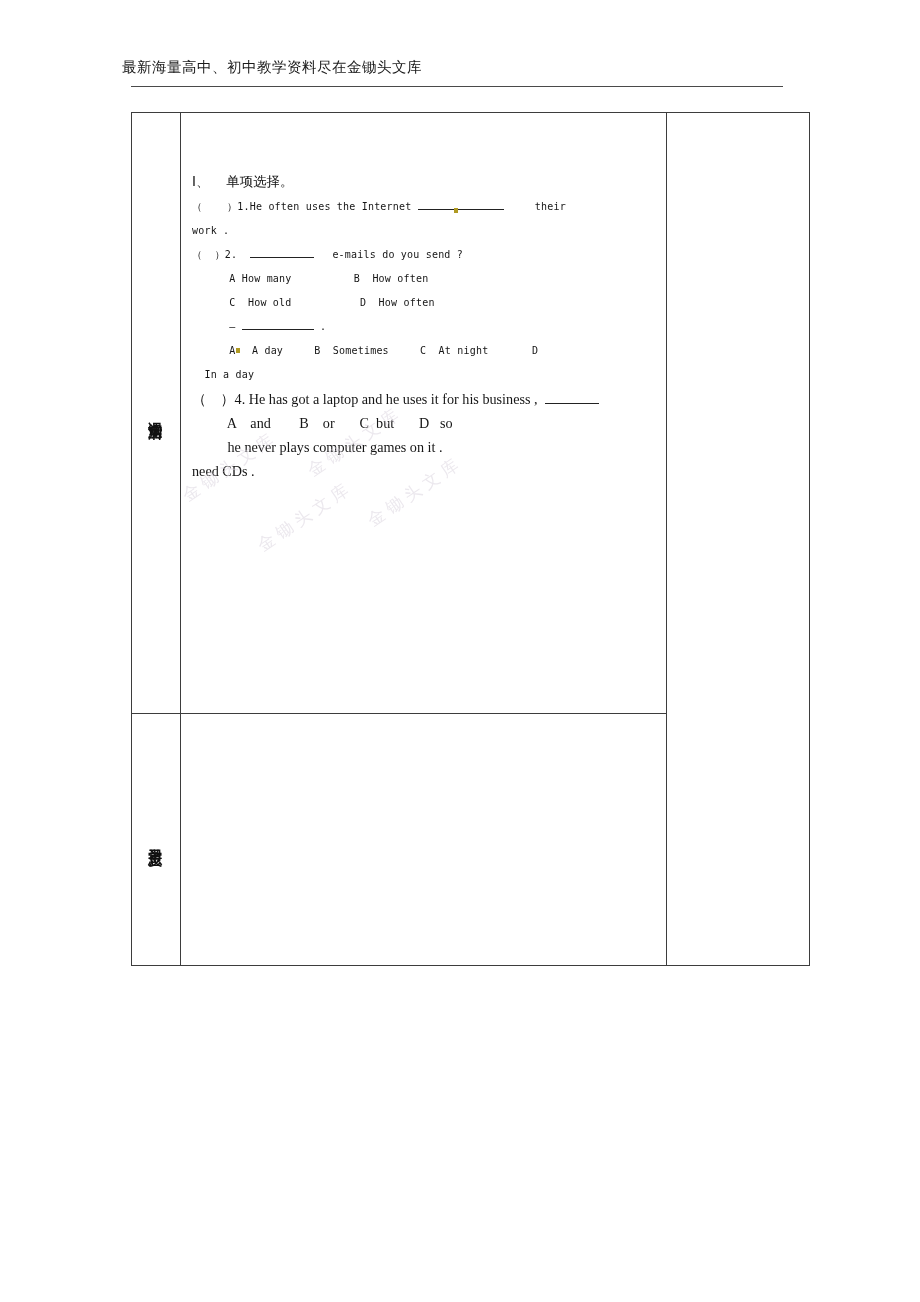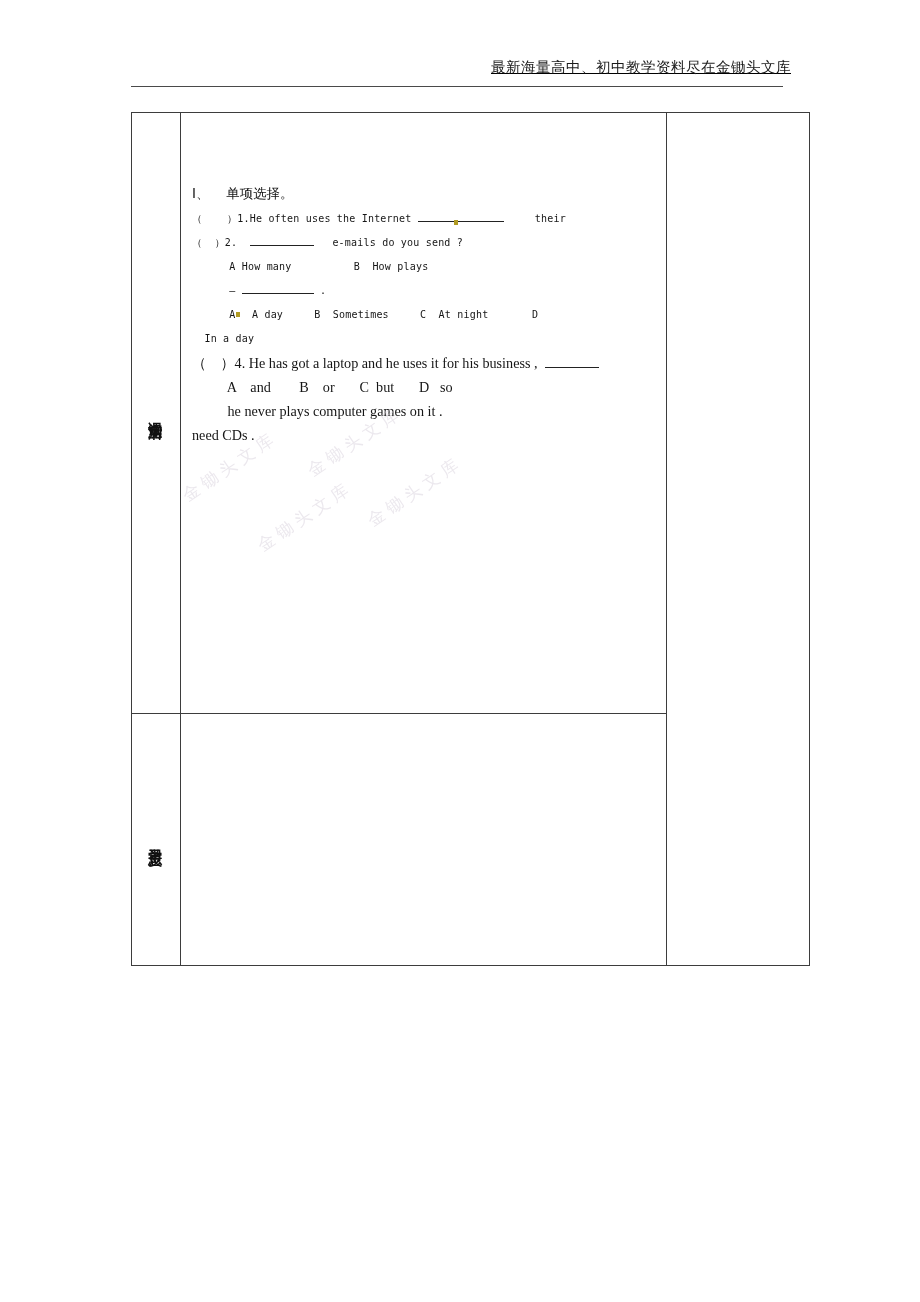--- a/index.html
+++ b/index.html
@@ -12,25 +12,24 @@
     height: 1302px;
     position: relative;
     font-family: "Liberation Serif", "DejaVu Serif", serif;
     color: #000000;
     overflow: hidden;
   }
 
   
   .page-header {
     position: absolute;
-    left: 139px;
+    left: 122px;
     top: 58px;
     width: 652px;
-    text-align: right;
-    text-decoration: underline;
+    text-align: left;
   }
   .page-header .header-text {
     font-family: "DejaVu Serif", "Liberation Serif", serif;
     font-size: 14.5px;
     letter-spacing: 0.5px;
     color: #1a1a1a;
     line-height: 1.25;
     white-space: nowrap;
   }
   .header-rule {
@@ -111,21 +110,21 @@
     white-space: nowrap;
   }
 
   
   .row-body {
     position: absolute;
     left: 49px;
     width: 486px;
     box-sizing: border-box;
   }
-  .row-body.r1 { top: 12px; height: 601px; padding: 57px 14px 0 12px; }
+  .row-body.r1 { top: 0; height: 601px; padding: 57px 14px 0 12px; }
   .row-body.r2 { top: 601px; height: 253px; padding: 12px 14px 0 12px; }
 
   .side-col {
     position: absolute;
     left: 535px;
     top: 0;
     width: 144px;
     height: 854px;
   }
 
@@ -217,23 +216,25 @@
 
   <div class="row-label r1">
     <span class="vlabel">课堂后测</span>
   </div>
 
   <div class="row-body r1">
 
     <div class="sec-title">I、    单项选择。</div>
 
     <div class="mono-line"><span>（    ）</span><span>1.He often uses the Internet </span><span class="blank b1"><span class="speck on-blank"></span></span><span>     their</span></div>
+    <div class="mono-line">work .</div>
 
     <div class="mono-line"><span>（  ）</span><span>2.  </span><span class="blank b2"></span><span>   e-mails do you send ?</span></div>
-    <div class="mono-line">      A How many          B  How plays</div>
+    <div class="mono-line">      A How many          B  How often</div>
+    <div class="mono-line">      C  How old           D  How often</div>
 
     <div class="mono-line">      <span>–</span> <span class="blank b3"></span><span> .</span></div>
     <div class="mono-line">      A<span class="speck"></span>  A day     B  Sometimes     C  At night       D</div>
     <div class="mono-line">  In a day</div>
 
     <div class="serif-line" style=""><span>（    ）</span><span>4. He has got a laptop and he uses it for his business ,  </span><span class="blank b4"></span></div>
     <div class="serif-line">          A    and        B    or       C  but       D   so</div>
     <div class="serif-line">          he never plays computer games on it .</div>
 
     <div class="serif-line">need CDs .</div>

